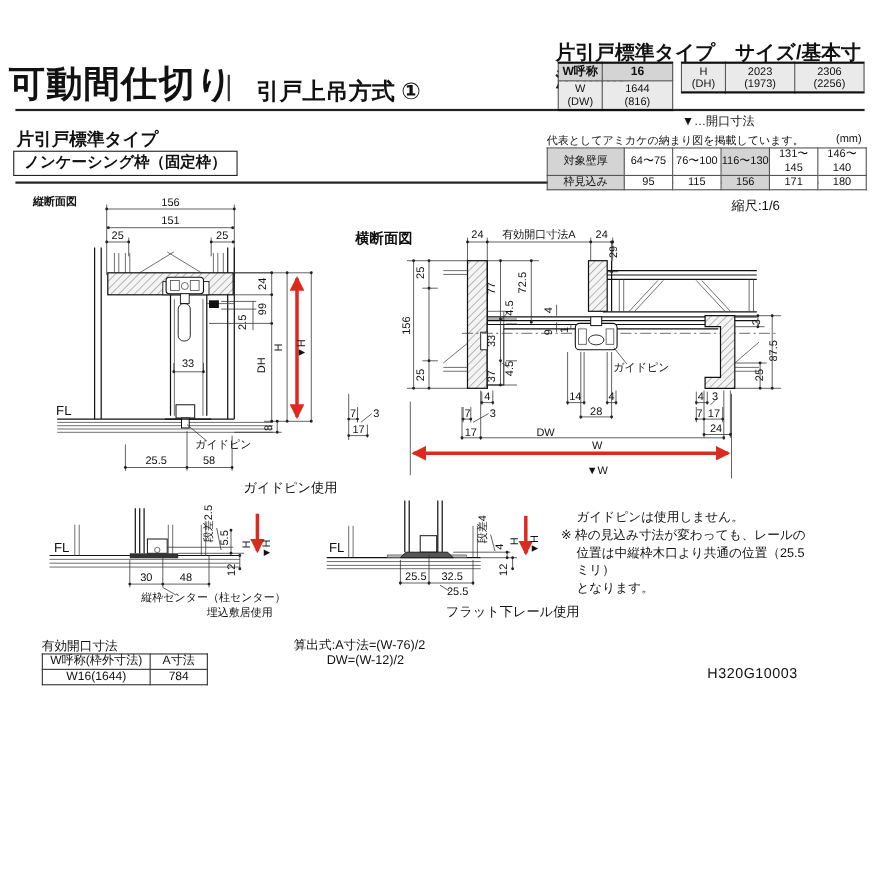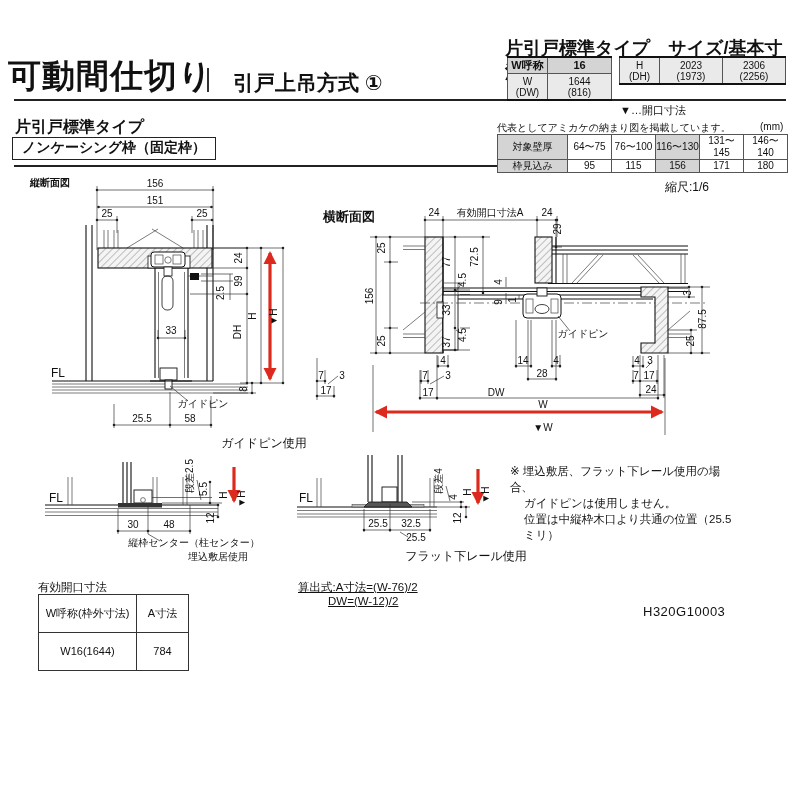--- a/index.html
+++ b/index.html
@@ -13,21 +13,21 @@
   table{border-collapse:collapse;table-layout:fixed;}
   .sz{border-top:2.5px solid #111;border-bottom:2.5px solid #111;font-size:10.5px;text-align:center;}
   .sz th,.sz td{border:1px solid #555;padding:0;line-height:11px;}
   .sz th{height:15px;background:var(--c-table_header_bg);font-size:11px;}
   .sz td{height:25px;background:var(--c-table_cell_bg);font-size:10px;}
   .wt{font-size:10px;text-align:center;}
   .wt td{border:1px solid #555;height:12px;padding:0;line-height:12px;background:#fff;}
   .wt td.hd{background:var(--c-table_header_bg);}
   .wt td.hl{background:var(--c-highlight_bg);}
   .ot{font-size:11px;text-align:center;}
-  .ot td{border:1.2px solid #333;height:13px;padding:12px 2px;line-height:13px;}
+  .ot td{border:1.2px solid #333;height:13px;padding:0 2px;line-height:13px;}
   .frame-box{border:1.5px solid #222;padding:1px 9px 2px 9px;font-size:14px;font-weight:bold;}
   .note-line{font-size:11.5px;line-height:16px;}
   .formula{font-size:11.5px;line-height:14px;}
   .bracket{position:relative;padding:1px 9px;}
   .bracket::before,.bracket::after{content:"";position:absolute;top:0;bottom:0;width:5px;border:1.2px solid #111;}
   .bracket::before{left:0;border-right:none;}
   .bracket::after{right:0;border-left:none;}
   
   .edge{stroke:#111;stroke-width:1.1;fill:none;}
   .thin{stroke:#444;stroke-width:0.7;fill:none;}
@@ -307,41 +307,42 @@
     <td>180</td>
   </tr>
 </tbody>
   </table>
 
 <div class="abs b" style="left:30px;top:176px;font-size:10px;">縦断面図</div>
 <div class="abs b" style="left:323px;top:176px;font-size:13px;margin-top:32px;">横断面図</div>
 <div class="abs" style="left:665px;top:179px;font-size:12px;">縮尺:1/6</div>
 
 <div class="abs" style="left:510px;top:463px;width:230px;">
-  <div class="note-line">※ 埋込敷居、フラット下レール使用の場合、</div>
   <div class="note-line" style="padding-left:14px;">ガイドピンは使用しません。</div>
+  <div class="note-line">※ 枠の見込み寸法が変わっても、レールの</div>
   <div class="note-line" style="padding-left:14px;">位置は中縦枠木口より共通の位置（25.5ミリ）</div>
+  <div class="note-line" style="padding-left:14px;">となります。</div>
 </div>
 
 <div class="abs" style="left:38px;top:580px;font-size:11.5px;">有効開口寸法</div>
 <table class="ot abs" style="left:38px;top:594px;width:150px;">
   <colgroup>
       <col style="width:98px">
       <col style="width:52px">
     </colgroup>
   <tbody>
       <tr>
     <td>W呼称(枠外寸法)</td>
     <td>A寸法</td>
   </tr>
   <tr>
     <td>W16(1644)</td>
     <td>784</td>
   </tr>
 </tbody>
   </table>
 
-<div class="abs" style="left:298px;top:580px;text-decoration:underline;">
+<div class="abs" style="left:267px;top:580px;">
   <div class="formula">算出式:A寸法=(W-76)/2</div>
   <div class="formula" style="padding-left:30px;">DW=(W-12)/2</div>
 </div>
 
 <div class="abs" style="left:643px;top:604px;font-size:13px;letter-spacing:0.5px;">H320G10003</div>
 
 </body></html>

